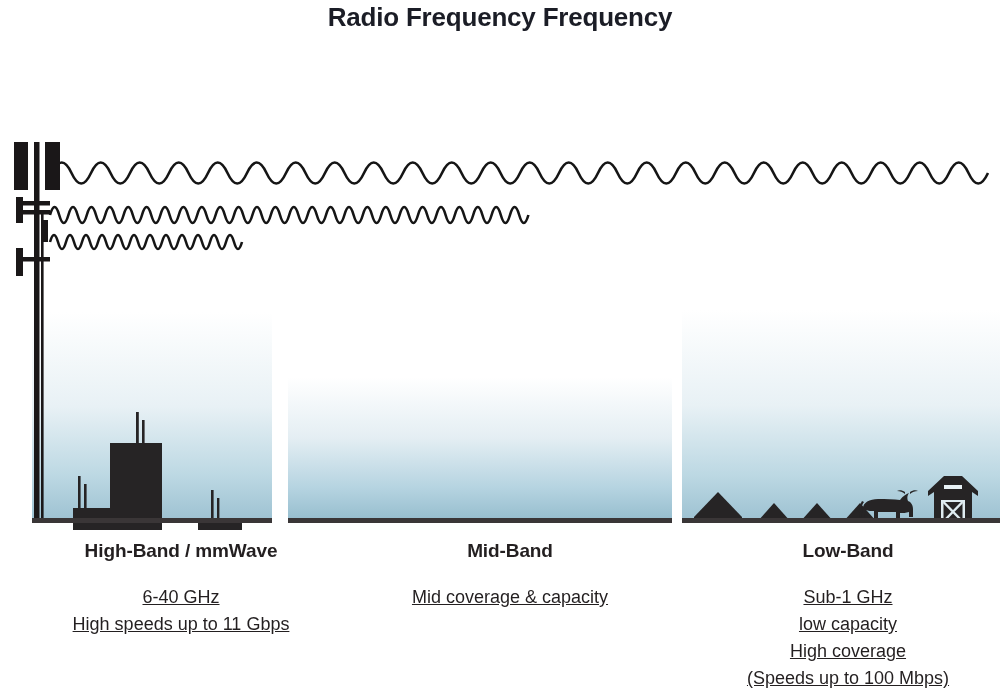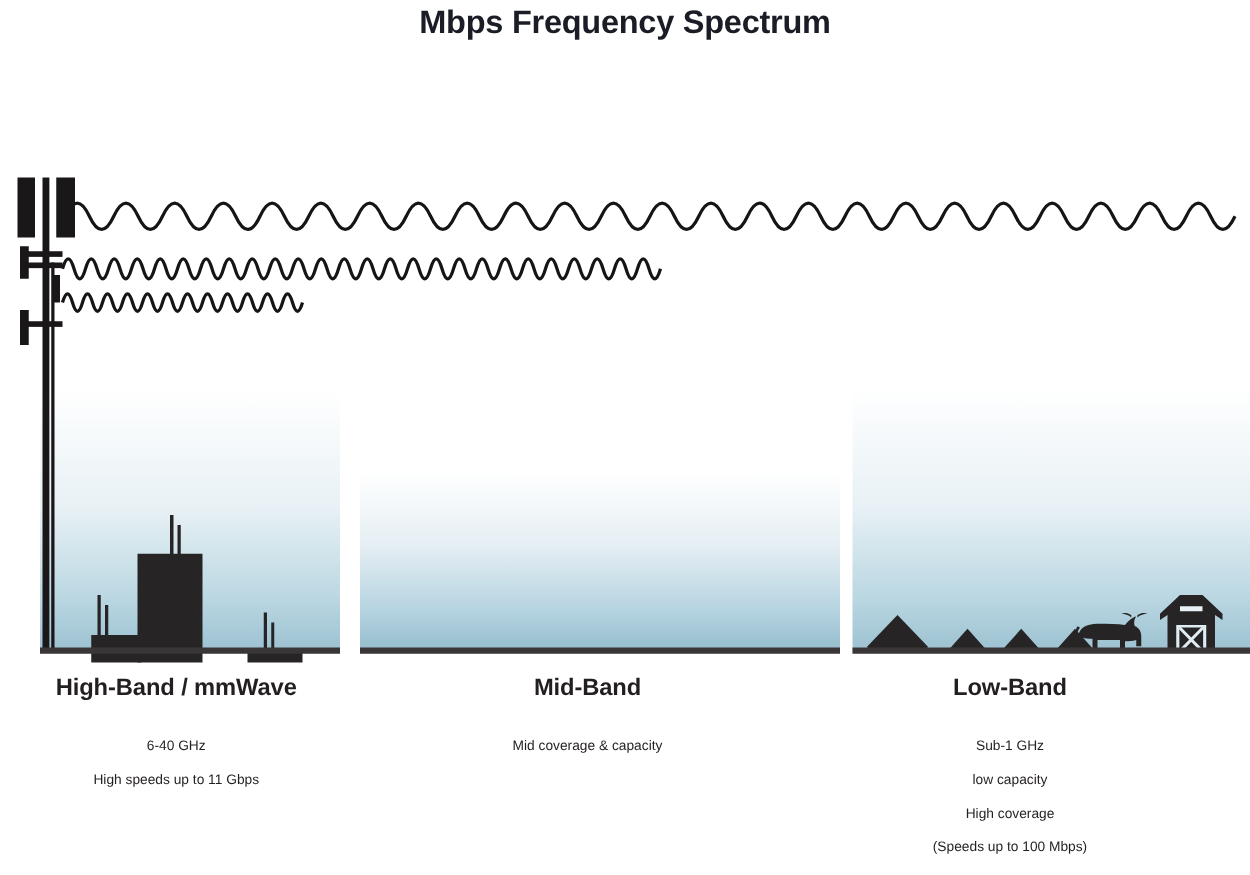--- a/index.html
+++ b/index.html
@@ -44,45 +44,47 @@
     position: absolute;
     left: 0;
     top: 540px;
     width: 1000px;
     height: 160px;
   }
   .caption {
     position: absolute;
     top: 0;
     text-align: center;
+    margin-left: 40px;
   }
   .caption-high { left: 0px;   width: 282px; }
   .caption-mid  { left: 320px; width: 300px; }
   .caption-low  { left: 648px; width: 320px; }
   .caption-heading {
     font-size: 19px;
     font-weight: bold;
     color: #231f20;
     margin: 0 0 22px 0;
     white-space: nowrap;
     letter-spacing: -0.1px;
   }
   .caption-line {
-    font-size: 11px;
+    font-size: 18px;
     line-height: 27px;
     color: #231f20;
     white-space: nowrap;
+    text-decoration: underline;
   }
 </style>
 </head>
 <body>
 
 <div id="infographic">
 
-  <div class="title">Mbps Frequency Spectrum</div>
+  <div class="title">Radio Frequency Frequency</div>
 
   <div class="stage">
     <svg width="1000" height="410" viewBox="0 0 1000 410" xmlns="http://www.w3.org/2000/svg">
       <defs>
         <linearGradient id="sky" x1="0" y1="0" x2="0" y2="1">
           <stop offset="0%" stop-color="#ffffff"></stop>
           <stop offset="45%" stop-color="#e8f1f5"></stop>
           <stop offset="78%" stop-color="#bcd8e3"></stop>
           <stop offset="100%" stop-color="#9cc1d1"></stop>
         </linearGradient>

